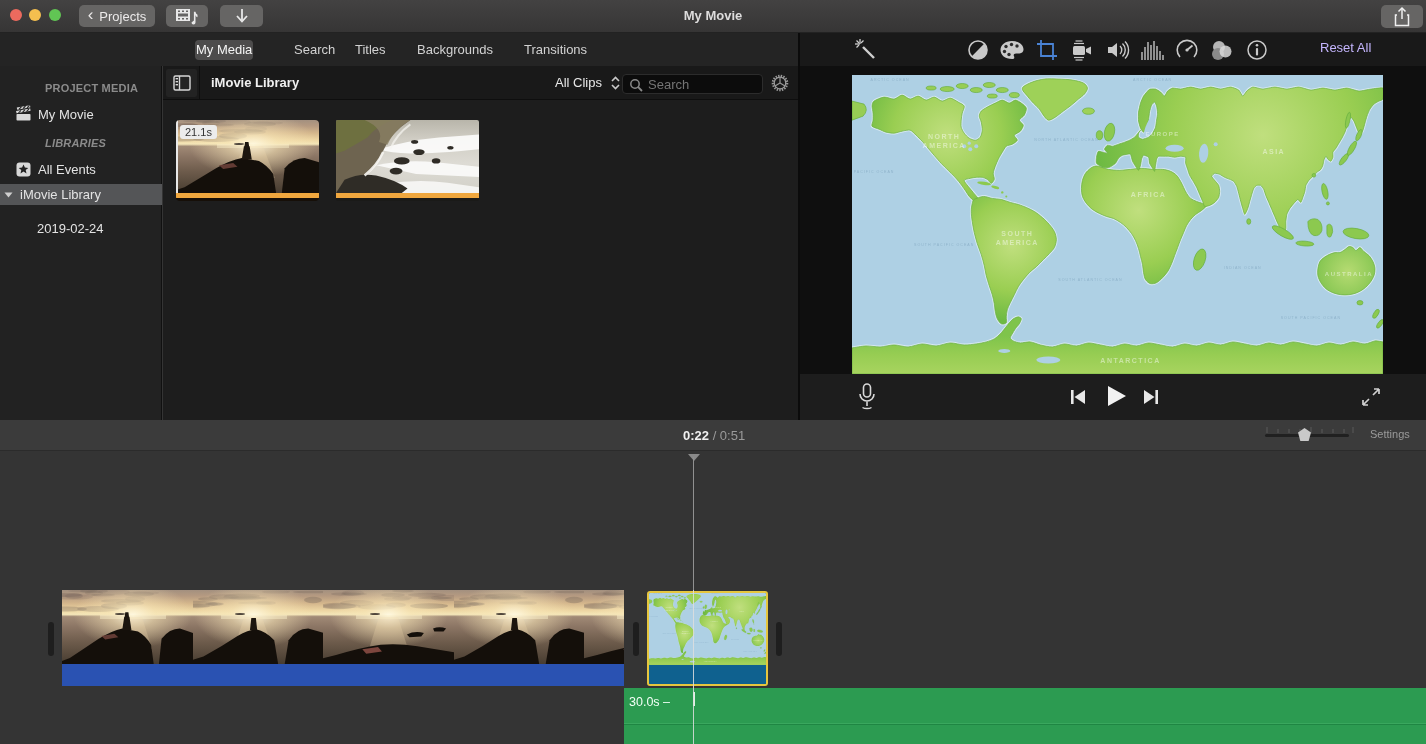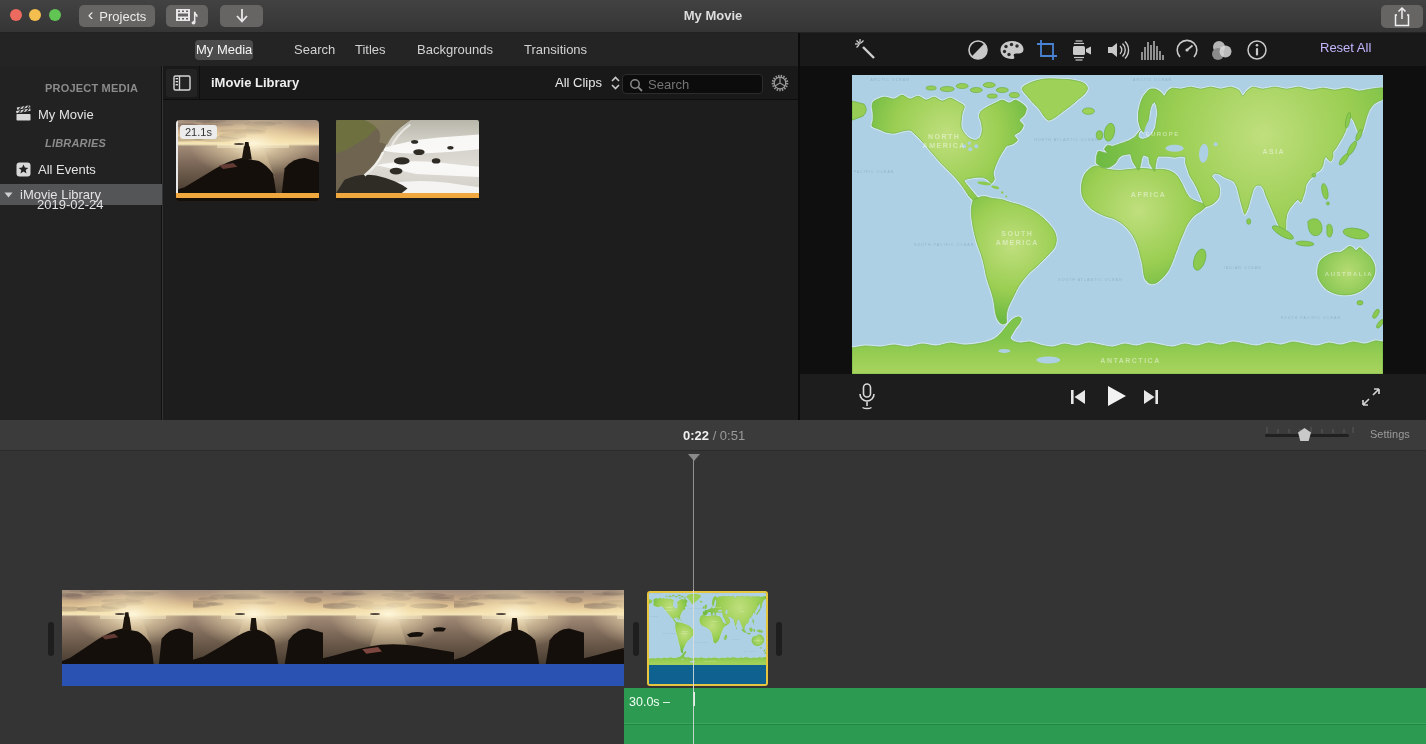--- a/index.html
+++ b/index.html
@@ -206,21 +206,21 @@
     <div class="abs" style="left:15px; top:95px;">
       <svg width="17" height="17" viewBox="0 0 17 17">
         <rect x="1.5" y="1.5" width="14" height="14" rx="3" fill="#d8d8d8"></rect>
         <path d="M8.5 3.4 L9.9 6.6 L13.3 6.9 L10.7 9.1 L11.5 12.4 L8.5 10.6 L5.5 12.4 L6.3 9.1 L3.7 6.9 L7.1 6.6 Z" fill="#222"></path>
       </svg>
     </div>
     <div class="srow" style="left:38px; top:96px;">All Events</div>
     <div class="abs" style="left:0; top:118px; width:162px; height:21px; background:#545557;"></div>
     <div class="abs" style="left:6px; top:125px; width:0; height:0; border-left:5px solid #cfcfcf; border-top:4px solid transparent; border-bottom:4px solid transparent; transform:rotate(90deg);"></div>
     <div class="srow" style="left:20px; top:121px;">iMovie Library</div>
-    <div class="srow" style="left:37px; top:131px;">2019-02-24</div>
+    <div class="srow" style="left:37px; top:155px;">2019-02-24</div>
   </div>
 
   <div class="abs" id="media">
     <div id="mhdr">
       <div class="abs" style="left:3px; top:3px; width:31px; height:28px; background:#232323; border-radius:2px; display:flex; align-items:center; justify-content:center;">
         <svg width="22" height="20" viewBox="0 0 22 20">
           <rect x="3" y="3" width="16" height="14" rx="1.5" fill="none" stroke="#d8d8d8" stroke-width="1.4"></rect>
           <path d="M8.5 3 L8.5 17" stroke="#d8d8d8" stroke-width="1.4"></path>
           <g fill="#d8d8d8">
             <rect x="4.6" y="5" width="2.4" height="1.4"></rect>

